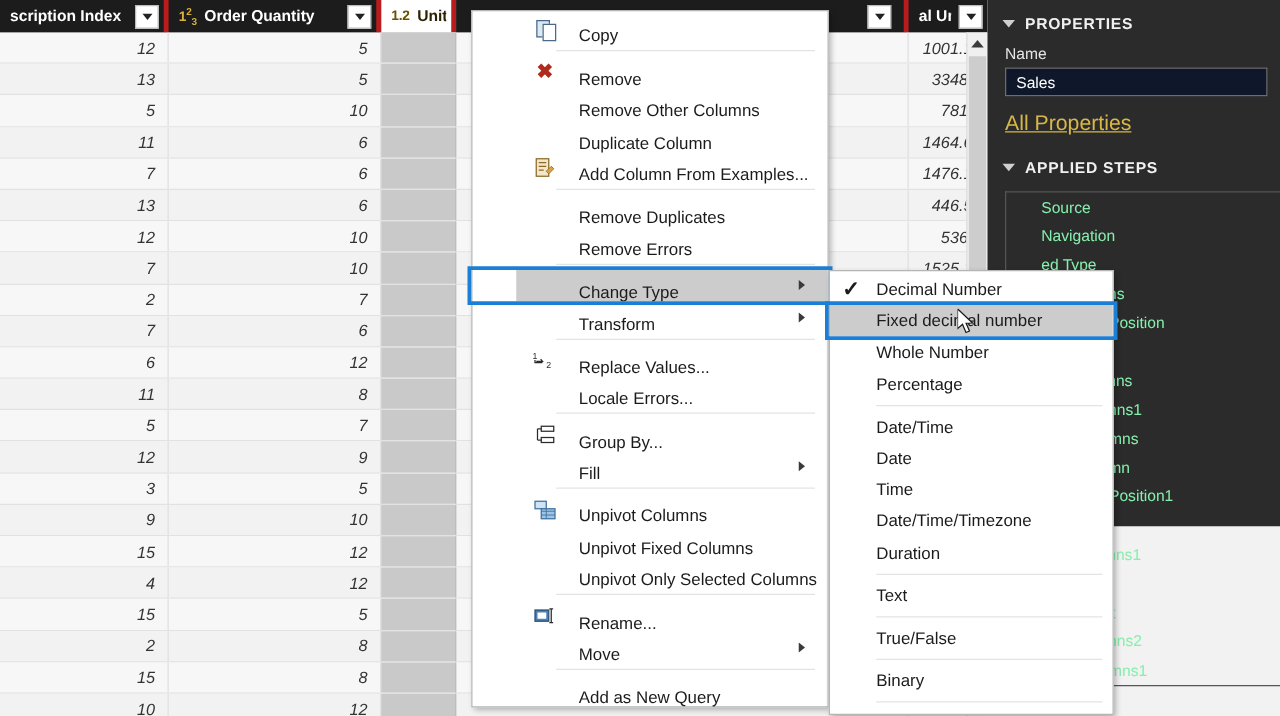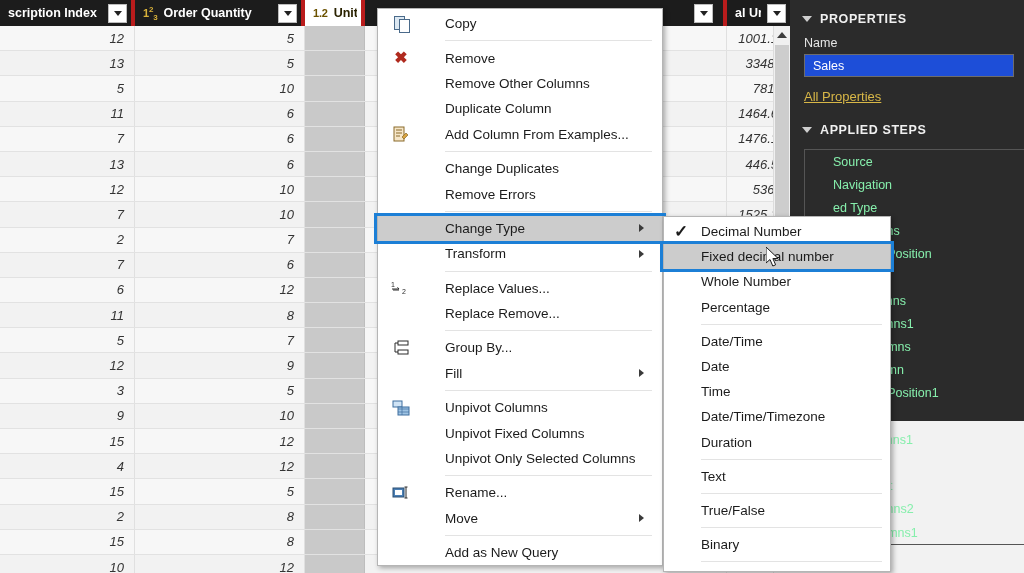--- a/index.html
+++ b/index.html
@@ -59,34 +59,34 @@
   .grid-vscroll{position:absolute;right:0;top:26px;width:16px;bottom:0;background:#f0f0f0;border-left:1px solid #dcdcdc;}
   .vs-up{position:absolute;top:0;left:0;width:16px;height:17px;display:flex;align-items:center;justify-content:center;}
   .vs-up .chev{width:0;height:0;border-left:5px solid transparent;border-right:5px solid transparent;border-bottom:6px solid #3c3c3c;}
   .vs-thumb{position:absolute;left:1px;top:19px;width:14px;height:300px;background:#cdcdcd;}
 
   
   .rpanel{position:absolute;right:0;top:0;width:234px;height:421px;background:#2b2b2b;color:#e8e8e8;}
   .sec-head{display:flex;align-items:center;gap:8px;padding:12px 0 4px 12px;font-size:12.5px;font-weight:bold;letter-spacing:.6px;color:#f0f0f0;}
   .tri{width:0;height:0;border-left:5px solid transparent;border-right:5px solid transparent;border-top:6px solid #cfcfcf;}
   .field-label{padding:6px 0 4px 14px;font-size:12.5px;color:#e6e6e6;}
-  .name-input{margin:0 10px 0 14px;height:23px;background:#1d4ed8;border:1px solid #6d6d6d;display:flex;align-items:center;padding:0 8px;font-size:12.5px;color:#ffffff;box-sizing:border-box;}
-  .all-props{margin:12px 0 0 14px;font-size:13px;color:#d8b747;text-decoration:underline;display:inline-block;}
+  .name-input{margin:0 10px 0 14px;height:23px;background:#0f172a;border:1px solid #6d6d6d;display:flex;align-items:center;padding:0 8px;font-size:12.5px;color:#ffffff;box-sizing:border-box;}
+  .all-props{margin:12px 0 0 14px;font-size:17px;color:#d8b747;text-decoration:underline;display:inline-block;}
   .steps-wrap{margin:8px 0 0 14px;border:1px solid #555;border-right:none;height:auto;}
   .step{height:23.2px;display:flex;align-items:center;padding-left:28px;font-size:12.5px;color:#86efac;white-space:nowrap;overflow:hidden;box-sizing:border-box;}
 
   
   .ctxmenu{
     position:absolute;left:377px;top:8px;width:286px;
     background:#ffffff;border:1px solid #b5b5b5;
     box-shadow:2px 2px 5px rgba(0,0,0,.32);
     padding:2px 0 0 0;box-sizing:border-box;
     font-size:13.5px;color:#1b1b1b;
   }
-  .mi{position:relative;height:25.4px;display:flex;align-items:center;padding-left:67px;box-sizing:border-box;white-space:nowrap;}
+  .mi{position:relative;height:25.4px;display:flex;align-items:flex-end;padding-left:50px;box-sizing:border-box;white-space:nowrap;margin-left:35px;}
   .mi .mi-icon{position:absolute;left:8px;top:0;height:25.4px;width:30px;display:flex;align-items:center;justify-content:center;}
   .mi .arrow{position:absolute;right:18px;top:0;height:25.4px;display:flex;align-items:center;}
   .mi .arrow i{display:block;width:0;height:0;border-top:4px solid transparent;border-bottom:4px solid transparent;border-left:5px solid #3a3a3a;}
   .sep{height:1px;background:#e3e3e3;margin:4px 10px 4px 67px;}
   .mi.hl{background:#cccccc;}
   .selbox{position:absolute;border:3px solid #1c7fd6;box-sizing:border-box;pointer-events:none;}
 
   .submenu{
     position:absolute;left:663px;top:216px;width:228px;
     background:#ffffff;border:1px solid #b5b5b5;
@@ -374,21 +374,21 @@
           <svg width="16" height="16" viewBox="0 0 16 16">
             <rect x="1" y="1" width="10" height="14" fill="#f6e6c8" stroke="#8a6a2a"></rect>
             <path d="M3 4h6M3 7h6M3 10h4" stroke="#8a6a2a" stroke-width="1"></path>
             <path d="M9 11l4-4 2 2-4 4z" fill="#d9a441" stroke="#8a6a2a" stroke-width=".7"></path>
           </svg>
         </span>
         <span>Add Column From Examples...</span>
       </div>
       <div class="sep"></div>
       <div class="mi">
-        <span>Change Duplicates</span>
+        <span>Remove Duplicates</span>
       </div>
       <div class="mi">
         <span>Remove Errors</span>
       </div>
       <div class="sep"></div>
       <div class="mi hl">
         <span>Change Type</span>
         <span class="arrow">
           <i></i>
         </span>
@@ -405,21 +405,21 @@
           <svg width="20" height="16" viewBox="0 0 20 16">
             <text x="0" y="7" font-size="7" fill="#2b2b2b" font-family="sans-serif">1</text>
             <text x="11" y="14" font-size="7" fill="#2b2b2b" font-family="sans-serif">2</text>
             <path d="M3 9h5l-1.5-1.7M3 9l0 0" fill="none" stroke="#2b2b2b" stroke-width="1"></path>
             <path d="M2 8v2h6" fill="none" stroke="#2b2b2b" stroke-width="1"></path>
           </svg>
         </span>
         <span>Replace Values...</span>
       </div>
       <div class="mi">
-        <span>Replace Remove...</span>
+        <span>Locale Errors...</span>
       </div>
       <div class="sep"></div>
       <div class="mi">
         <span class="mi-icon">
           <svg width="18" height="16" viewBox="0 0 18 16">
             <rect x="6" y="1" width="10" height="4" fill="none" stroke="#2b2b2b"></rect>
             <rect x="6" y="10" width="10" height="4" fill="none" stroke="#2b2b2b"></rect>
             <path d="M3 3h3M3 12h3M3 3v9" stroke="#2b2b2b" fill="none"></path>
           </svg>
         </span>

